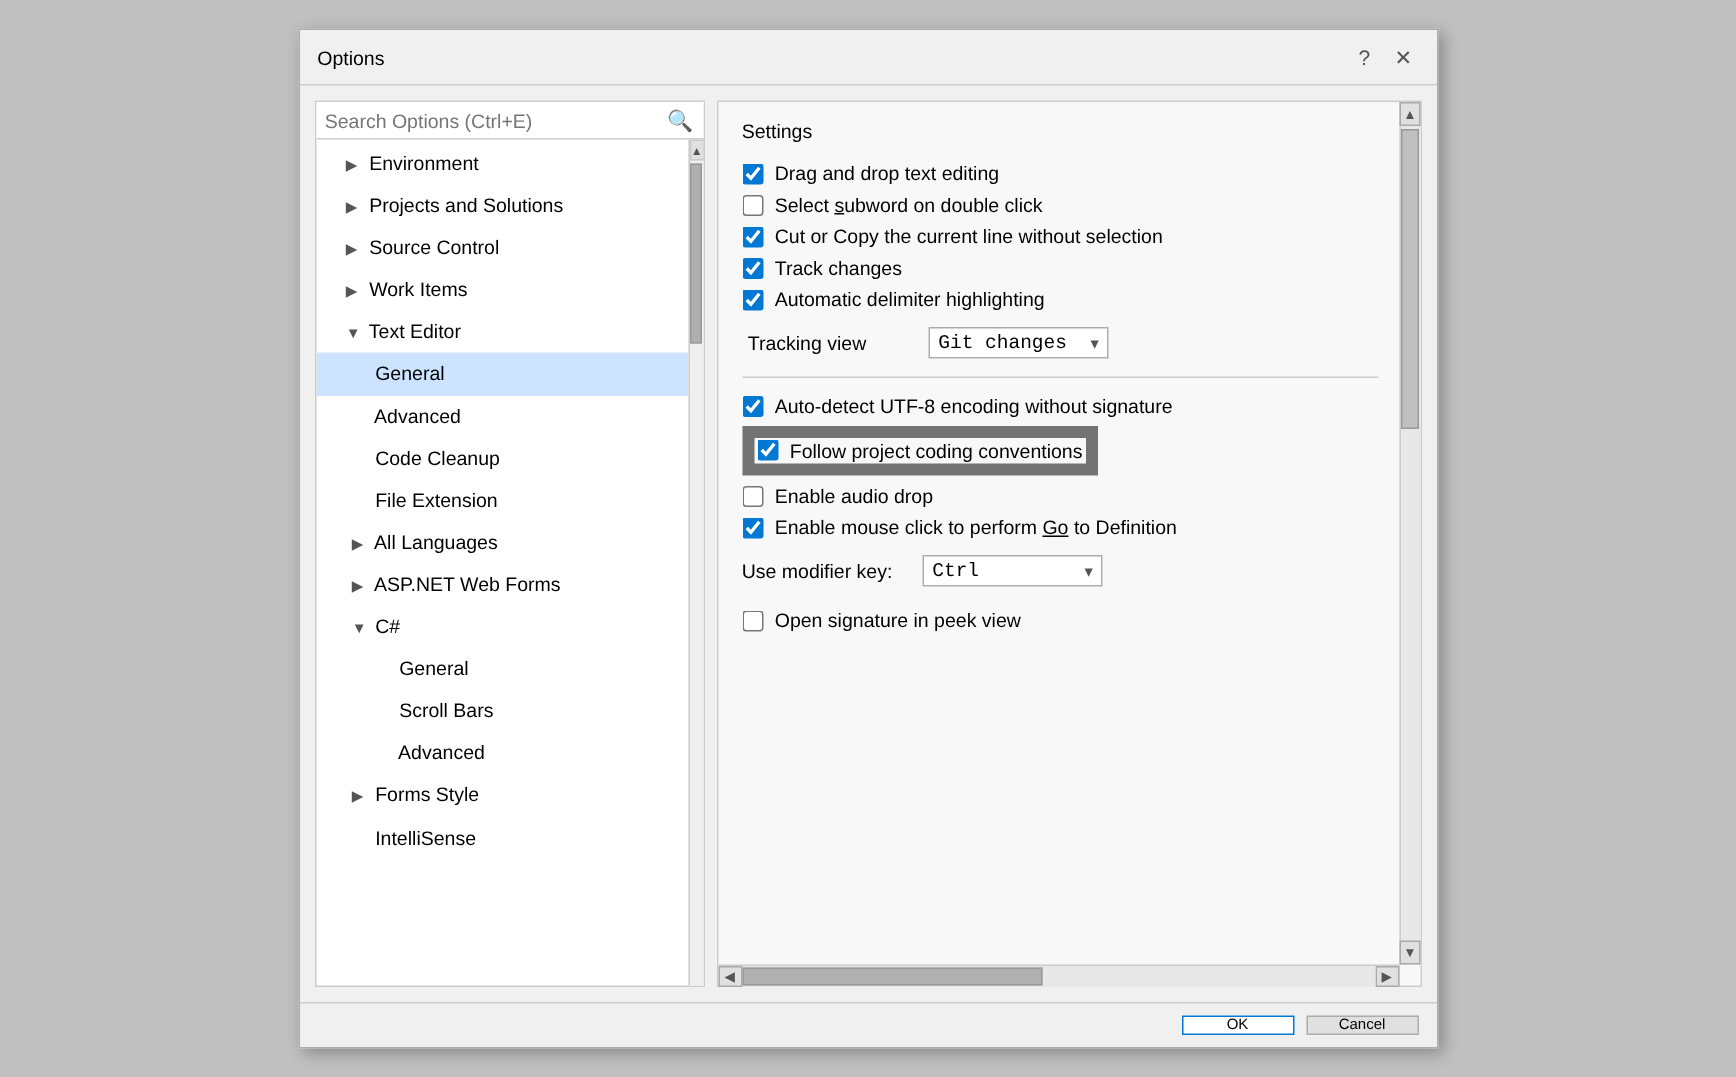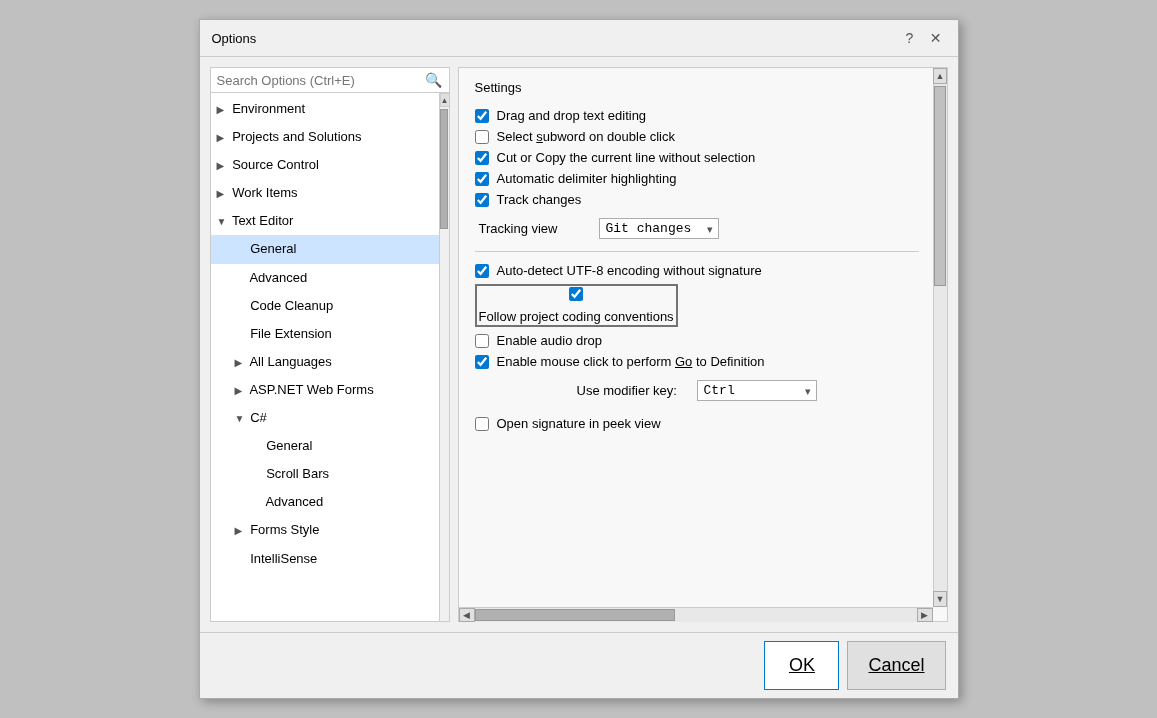--- a/index.html
+++ b/index.html
@@ -51,21 +51,21 @@
       justify-content: center;
       padding: 0;
     }
     .dialog-body {
       display: flex;
       flex: 1;
       padding: 10px;
       gap: 0;
     }
     .left-panel {
-      width: 240px;
+      width: 260px;
       display: flex;
       flex-direction: column;
       background: #fff;
       border: 1px solid #ccc;
       flex-shrink: 0;
     }
     .search-box {
       display: flex;
       align-items: center;
       border-bottom: 1px solid #ccc;
@@ -98,21 +98,21 @@
     }
     .tree-item.selected {
       background: #cce4ff;
     }
     .tree-item .arrow {
       display: inline-block;
       width: 12px;
       font-size: 10px;
       color: #555;
     }
-    .tree-item-l1 { padding-left: 6px; }
+    .tree-item-l1 { padding-left: 20px; }
     .tree-item-l2 { padding-left: 24px; }
     .tree-item-l3 { padding-left: 40px; }
 
     .right-panel {
       flex: 1;
       display: flex;
       flex-direction: column;
       margin-left: 8px;
       border: 1px solid #ccc;
       background: #f8f8f8;
@@ -141,26 +141,25 @@
       accent-color: #0078d4;
     }
     .checkbox-label {
       font-size: 13px;
       color: #000;
       cursor: pointer;
     }
     .underline { text-decoration: underline; }
 
     .highlight-box {
-      border: 2px solid #737373;
+      border: 8px solid #737373;
       display: inline-flex;
-      align-items: center;
+      align-items: flex-start;
       padding: 1px 2px;
       gap: 8px;
-      flex-direction: column;
     }
 
     .divider-line {
       border: none;
       border-top: 1px solid #ccc;
       margin: 8px 0;
     }
     .row-with-dropdown {
       display: flex;
       align-items: center;
@@ -222,27 +221,26 @@
 
     .dialog-footer {
       padding: 8px 12px;
       display: flex;
       justify-content: flex-end;
       gap: 8px;
       border-top: 1px solid #ccc;
       background: #f0f0f0;
     }
     .footer-btn {
-      padding: 13px 20px;
-      font-size: 18px;
+      padding: 0 20px;
+      font-size: 10px;
       background: #e0e0e0;
       border: 1px solid #adadad;
       cursor: pointer;
       min-width: 75px;
-      text-decoration: underline;
     }
     .footer-btn.primary {
       background: #fff;
       border: 1px solid #0078d4;
     }
 
     .left-scrollbar {
       width: 10px;
       background: #f0f0f0;
       border-left: 1px solid #ccc;
@@ -410,27 +408,27 @@
           <input type="checkbox" id="select-subword" style="">
           <label class="checkbox-label" for="select-subword">Select <span class="underline">s</span>ubword on double click</label>
         </div>
 
         <div class="checkbox-row">
           <input type="checkbox" checked="" id="cut-copy" style="">
           <label class="checkbox-label" for="cut-copy">Cut or Copy the current line without selection</label>
         </div>
 
         <div class="checkbox-row">
+          <input type="checkbox" checked="" id="track-changes" style="">
+          <label class="checkbox-label" for="track-changes">Track changes</label>
+        </div>
+
+        <div class="checkbox-row">
           <input type="checkbox" checked="" id="auto-delimiter" style="">
           <label class="checkbox-label" for="auto-delimiter">Automatic delimiter highlighting</label>
-        </div>
-
-        <div class="checkbox-row">
-          <input type="checkbox" checked="" id="track-changes" style="">
-          <label class="checkbox-label" for="track-changes">Track changes</label>
         </div>
 
         <div class="row-with-dropdown" style="margin-left: 4px; margin-top: 4px; margin-bottom: 8px;">
           <span class="row-label">Tracking view</span>
           <div class="dropdown-wrapper">
             <select class="dropdown-select">
               <option>Git changes</option>
               <option>None</option>
               <option>Always</option>
             </select>
@@ -454,21 +452,21 @@
         <div class="checkbox-row">
           <input type="checkbox" id="audio-cues" style="">
           <label class="checkbox-label" for="audio-cues">Enable audio drop</label>
         </div>
 
         <div class="checkbox-row">
           <input type="checkbox" checked="" id="mouse-click" style="">
           <label class="checkbox-label" for="mouse-click">Enable mouse click to perform <span class="underline">Go</span> to Definition</label>
         </div>
 
-        <div class="row-with-dropdown" style="margin-left: 0; margin-top: 4px; margin-bottom: 8px; justify-content: center;">
+        <div class="row-with-dropdown" style="margin-left: 0; margin-top: 4px; margin-bottom: 8px;">
           <span class="row-label">Use modifier key:</span>
           <div class="dropdown-wrapper">
             <select class="dropdown-select">
               <option>Ctrl</option>
               <option>Alt</option>
             </select>
           </div>
         </div>
 
         <div class="checkbox-row">

